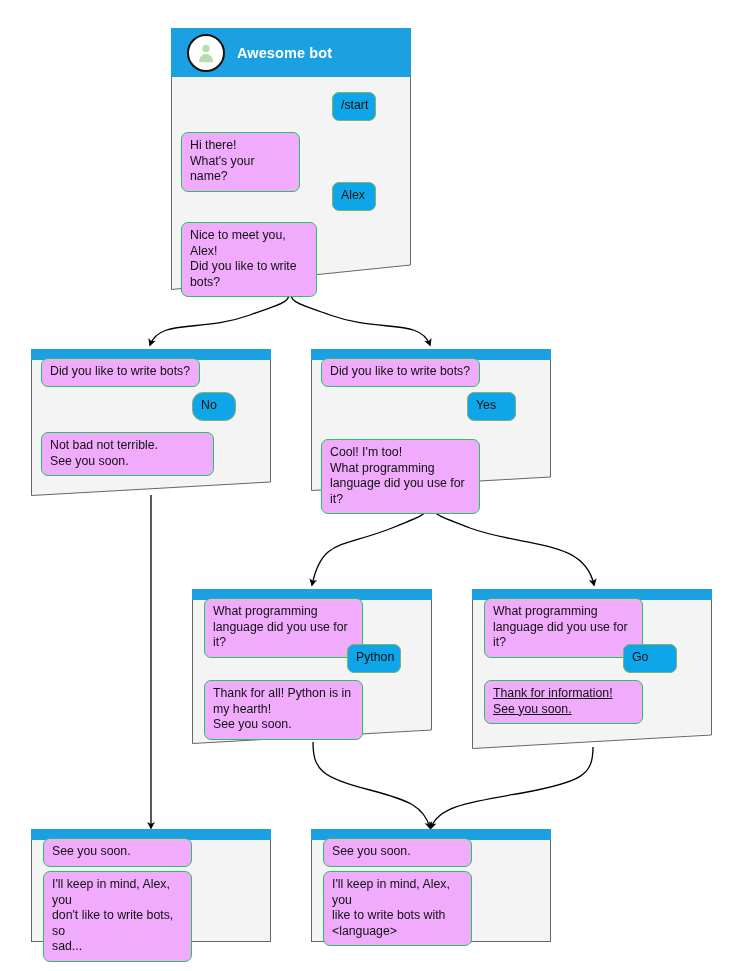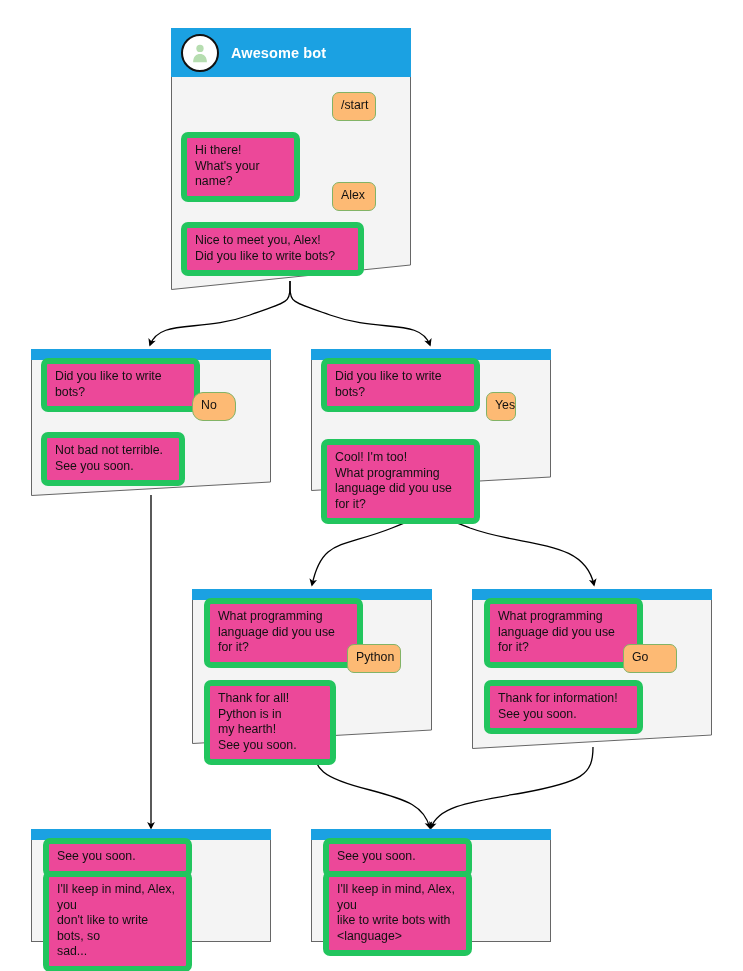--- a/index.html
+++ b/index.html
@@ -66,21 +66,21 @@
     width: 100%;
     background: #1ba1e2;
     box-sizing: border-box;
     z-index: 3;
   }
   .node-header.thin { height: 11px; }
   .node-header.tall {
     height: 49px;
     display: flex;
     align-items: center;
-    padding-left: 10px;
+    padding-left: 16px;
   }
   .bot-title {
     color: #ffffff;
     font-size: 14.5px;
     font-weight: bold;
     margin-left: 12px;
     letter-spacing: .1px;
   }
   .avatar {
     width: 38px;
@@ -109,25 +109,25 @@
     box-sizing: border-box;
     border-radius: 7px;
     padding: 5px 8px 6px 8px;
     font-size: 12.3px;
     line-height: 15.5px;
     color: #111111;
     white-space: pre-line;
     pointer-events: auto;
   }
   .bubble.bot {
-    background: #ec4899;
-    border: 6px solid #22c55e;
+    background: #f0abfc;
+    border: 1px solid #22c55e;
   }
   .bubble.user {
-    background: #fdba74;
+    background: #0ea5e9;
     border: 1px solid #82b366;
   }
 </style>
 </head>
 <body>
 
 <div id="canvas">
 
   <svg id="edges" viewBox="0 0 743 971" width="743" height="971">
     <defs>
@@ -160,81 +160,81 @@
           <path d="M4.5 22 C4.5 15.5 8 13 12 13 C16 13 19.5 15.5 19.5 22 Z" fill="#b6ddb0"></path>
         </svg>
       </span>
       <span class="bot-title">Awesome bot</span>
     </div>
     <div class="chat">
       <span class="bubble user" style="left:undefinedpx; right:35px; top:64px; width:44px;">/start</span>
       <span class="bubble bot" style="left:10px; top:104px; width:119px;">Hi there!
 What's your name?</span>
       <span class="bubble user" style="right:35px; top:154px; width:44px;margin-left:22px;">Alex</span>
-      <span class="bubble bot" style="left:10px; top:194px; width:183px;">Nice to meet you, Alex!
+      <span class="bubble bot" style="left:10px; top:194px; width:136px;">Nice to meet you, Alex!
 Did you like to write bots?</span>
     </div>
   </div>
 
   <div class="node node-skew" style="left:31px; top:349px; width:240px; height:147px;">
     <div class="node-body"></div>
     <svg class="node-outline" viewBox="0 0 240 147" preserveAspectRatio="none">
       <polygon points="0.5,0.5 239.5,0.5 239.5,133 0.5,146.5" fill="none" stroke="#666666" stroke-width="1"></polygon>
     </svg>
     <div class="node-header thin"></div>
     <div class="chat">
       <span class="bubble bot" style="left:10px; top:9px; width:159px;">Did you like to write bots?</span>
       <span class="bubble user" style="right:35px; top:43px; width:44px;border-radius:11px;">No</span>
-      <span class="bubble bot" style="left:10px; top:83px; width:144px;">Not bad not terrible.
+      <span class="bubble bot" style="left:10px; top:83px; width:173px;">Not bad not terrible.
 See you soon.</span>
     </div>
   </div>
 
   <div class="node node-skew" style="left:311px; top:349px; width:240px; height:142px;">
     <div class="node-body"></div>
     <svg class="node-outline" viewBox="0 0 240 142" preserveAspectRatio="none">
       <polygon points="0.5,0.5 239.5,0.5 239.5,128 0.5,141.5" fill="none" stroke="#666666" stroke-width="1"></polygon>
     </svg>
     <div class="node-header thin"></div>
     <div class="chat">
       <span class="bubble bot" style="left:10px; top:9px; width:159px;">Did you like to write bots?</span>
-      <span class="bubble user" style="right:35px; top:43px; width:30px;">Yes</span>
+      <span class="bubble user" style="right:35px; top:43px; width:49px;">Yes</span>
       <span class="bubble bot" style="left:10px; top:79px; width:159px;margin-top:11px;">Cool! I'm too!
 What programming
 language did you use for it?</span>
     </div>
   </div>
 
   <div class="node node-skew" style="left:192px; top:589px; width:240px; height:155px;">
     <div class="node-body"></div>
     <svg class="node-outline" viewBox="0 0 240 155" preserveAspectRatio="none">
       <polygon points="0.5,0.5 239.5,0.5 239.5,141 0.5,154.5" fill="none" stroke="#666666" stroke-width="1"></polygon>
     </svg>
     <div class="node-header thin"></div>
     <div class="chat">
       <span class="bubble bot" style="left:12px; top:9px; width:159px;">What programming
 language did you use for it?</span>
       <span class="bubble user" style="right:31px; top:55px; width:54px;margin-left:45px;">Python</span>
-      <span class="bubble bot" style="left:12px; top:91px; width:132px;">Thank for all! Python is in
+      <span class="bubble bot" style="left:12px; top:91px; width:159px;">Thank for all! Python is in
 my hearth!
 See you soon.</span>
     </div>
   </div>
 
   <div class="node node-skew" style="left:472px; top:589px; width:240px; height:160px;">
     <div class="node-body"></div>
     <svg class="node-outline" viewBox="0 0 240 160" preserveAspectRatio="none">
       <polygon points="0.5,0.5 239.5,0.5 239.5,146 0.5,159.5" fill="none" stroke="#666666" stroke-width="1"></polygon>
     </svg>
     <div class="node-header thin"></div>
     <div class="chat">
       <span class="bubble bot" style="left:12px; top:9px; width:159px;">What programming
 language did you use for it?</span>
       <span class="bubble user" style="right:35px; top:55px; width:54px;">Go</span>
-      <span class="bubble bot" style="left:12px; top:91px; width:159px;">Thank for information!
+      <span class="bubble bot" style="left:12px; top:91px; width:159px;text-decoration:underline;">Thank for information!
 See you soon.</span>
     </div>
   </div>
 
   <div class="node" style="left:31px; top:829px; width:240px; height:113px;">
     <div class="node-body"></div>
     <div class="node-header thin"></div>
     <div class="chat">
       <span class="bubble bot" style="left:12px; top:9px; width:149px;">See you soon.</span>
       <span class="bubble bot" style="left:12px; top:42px; width:149px;">I'll keep in mind, Alex, you

